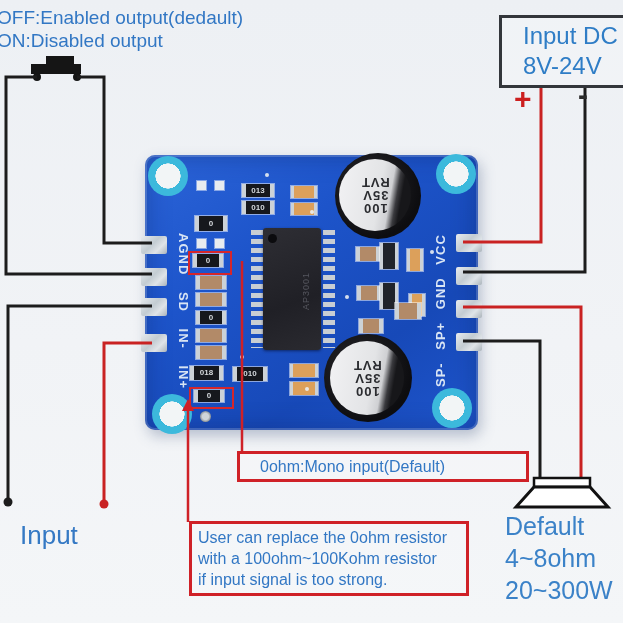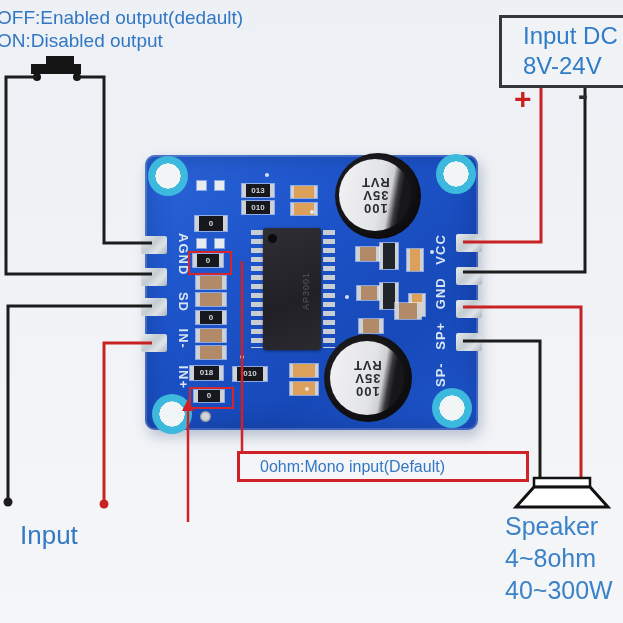--- a/index.html
+++ b/index.html
@@ -182,22 +182,27 @@
 
   <div id="power-box">
     <div>Input DC</div>
     <div>8V-24V</div>
   </div>
   <div class="abs polarity" style="left:514px;top:86px;color:#cc1f1f;">+</div>
   <div class="abs polarity" style="left:578px;top:82px;color:#2b2b2b;">-</div>
 
   <div class="abs blue-big" style="left:20px;top:496px;margin-top:24px;">Input</div>
 
-  <div class="abs blue-spk" style="left:505px;top:512px;">Speaker</div>
+  <div class="abs blue-spk" style="left:505px;top:512px;">Default</div>
   <div class="abs blue-spk" style="left:505px;top:544px;">4~8ohm</div>
-  <div class="abs blue-spk" style="left:505px;top:576px;">40~300W</div>
+  <div class="abs blue-spk" style="left:505px;top:576px;">20~300W</div>
 
   <div class="red-box" style="left:237px;top:451px;width:246px;padding:2px 20px;">
     <div>0ohm:Mono input(Default)</div>
   </div>
 
+  <div class="red-box" style="left:189px;top:521px;width:262px;padding:3px 6px;">
+    <div>User can replace the 0ohm resistor</div>
+    <div>with a 100ohm~100Kohm resistor</div>
+    <div>if input signal is too strong.</div>
+  </div>
 
 </div>
 
 </body></html>

